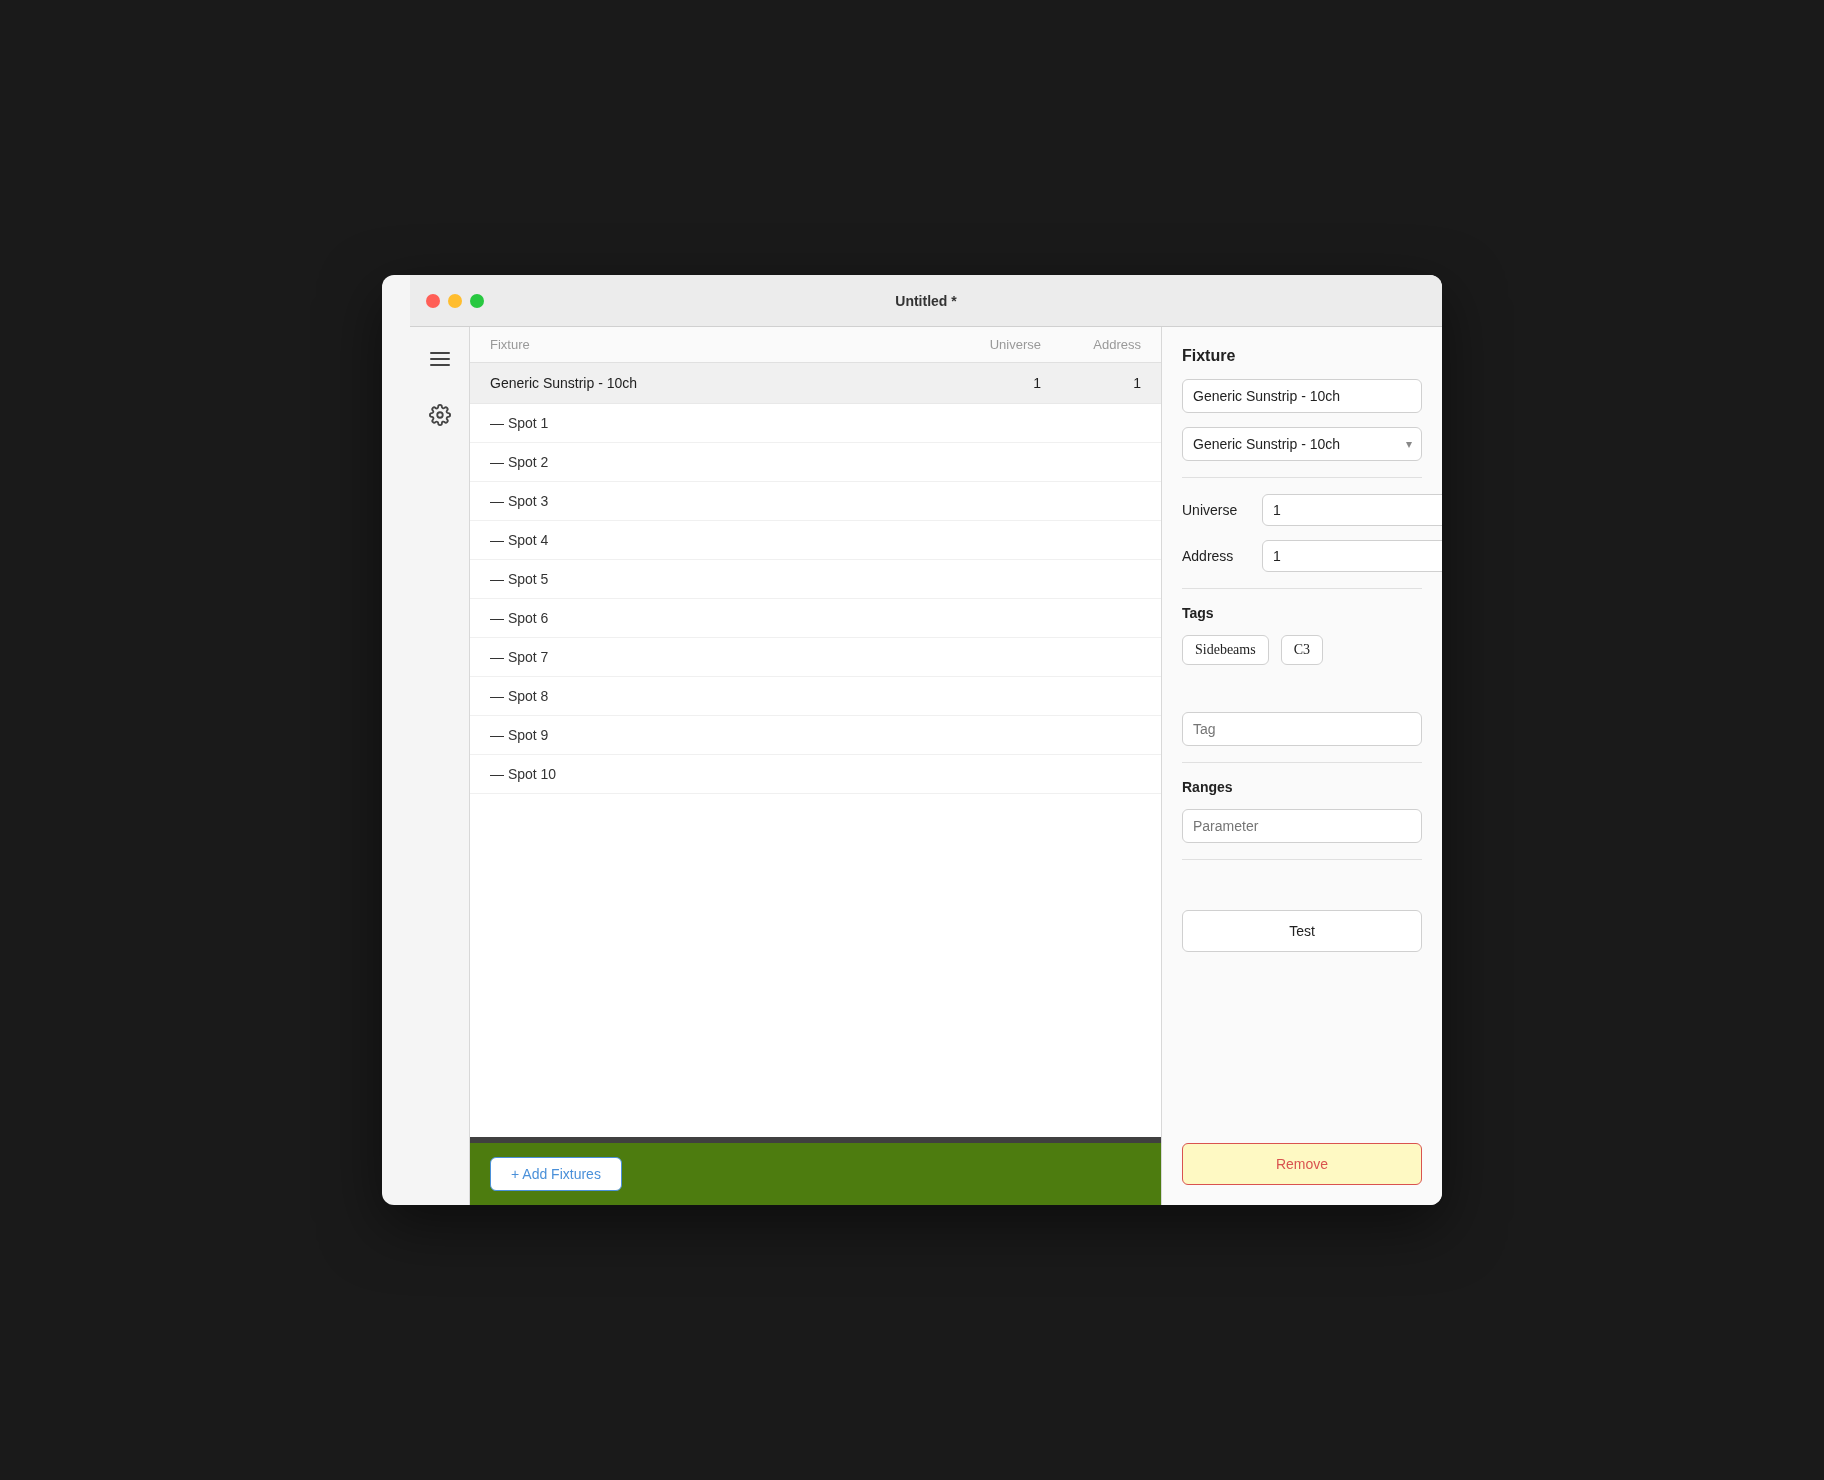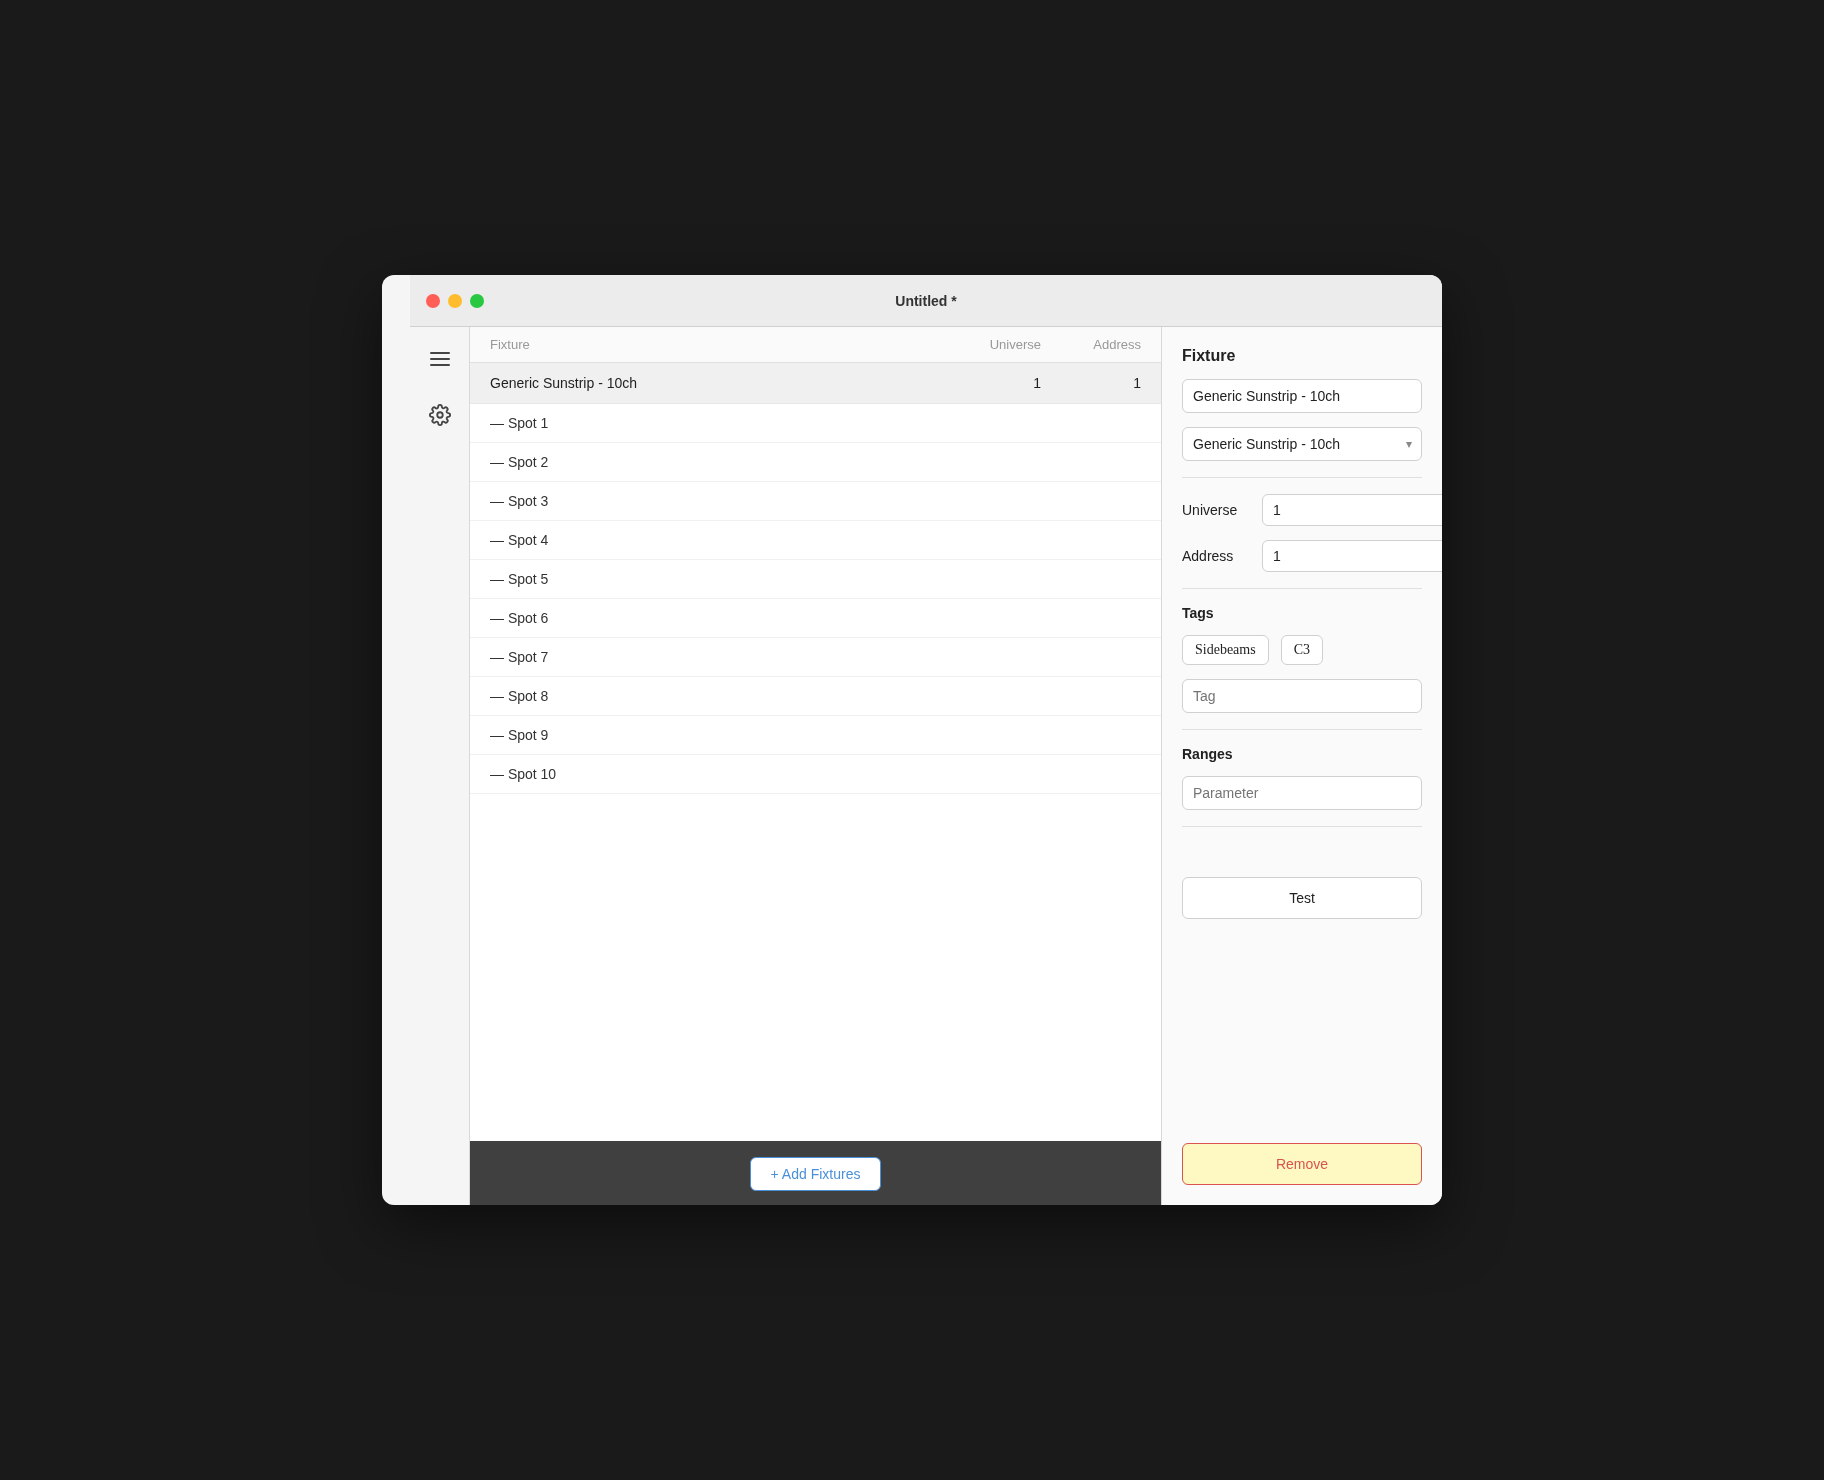--- a/index.html
+++ b/index.html
@@ -116,24 +116,24 @@
       cursor: pointer;
     }
     .spot-name {
       font-size: 14px;
       color: #333;
       margin-top: 24px;
     }
     .list-footer {
       margin-top: auto;
       padding: 14px 20px;
-      border-top: 2px solid #404040;
-      display: flex;
-      justify-content: center;
-      background: #404040;
+      border-top: 6px solid #404040;
+      display: flex;
+      justify-content: flex-start;
+      background: #4d7c0f;
     }
     .add-fixtures-btn {
       display: flex;
       align-items: center;
       gap: 6px;
       padding: 8px 20px;
       border: 1.5px solid #4a90d9;
       border-radius: 6px;
       background: #fff;
       color: #4a90d9;
@@ -236,20 +236,21 @@
     }
     .tag-input {
       width: 100%;
       padding: 8px 10px;
       border: 1px solid #d0d0d0;
       border-radius: 6px;
       font-size: 14px;
       color: #aaa;
       background: #fff;
       outline: none;
+      margin-top: 33px;
     }
     .ranges-label {
       font-size: 14px;
       font-weight: 600;
       color: #222;
     }
     .ranges-input {
       width: 100%;
       padding: 8px 10px;
       border: 1px solid #d0d0d0;

